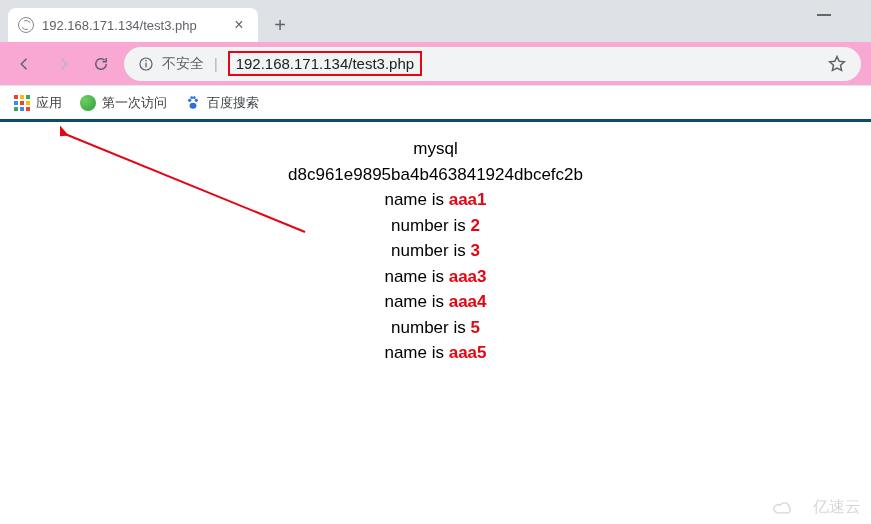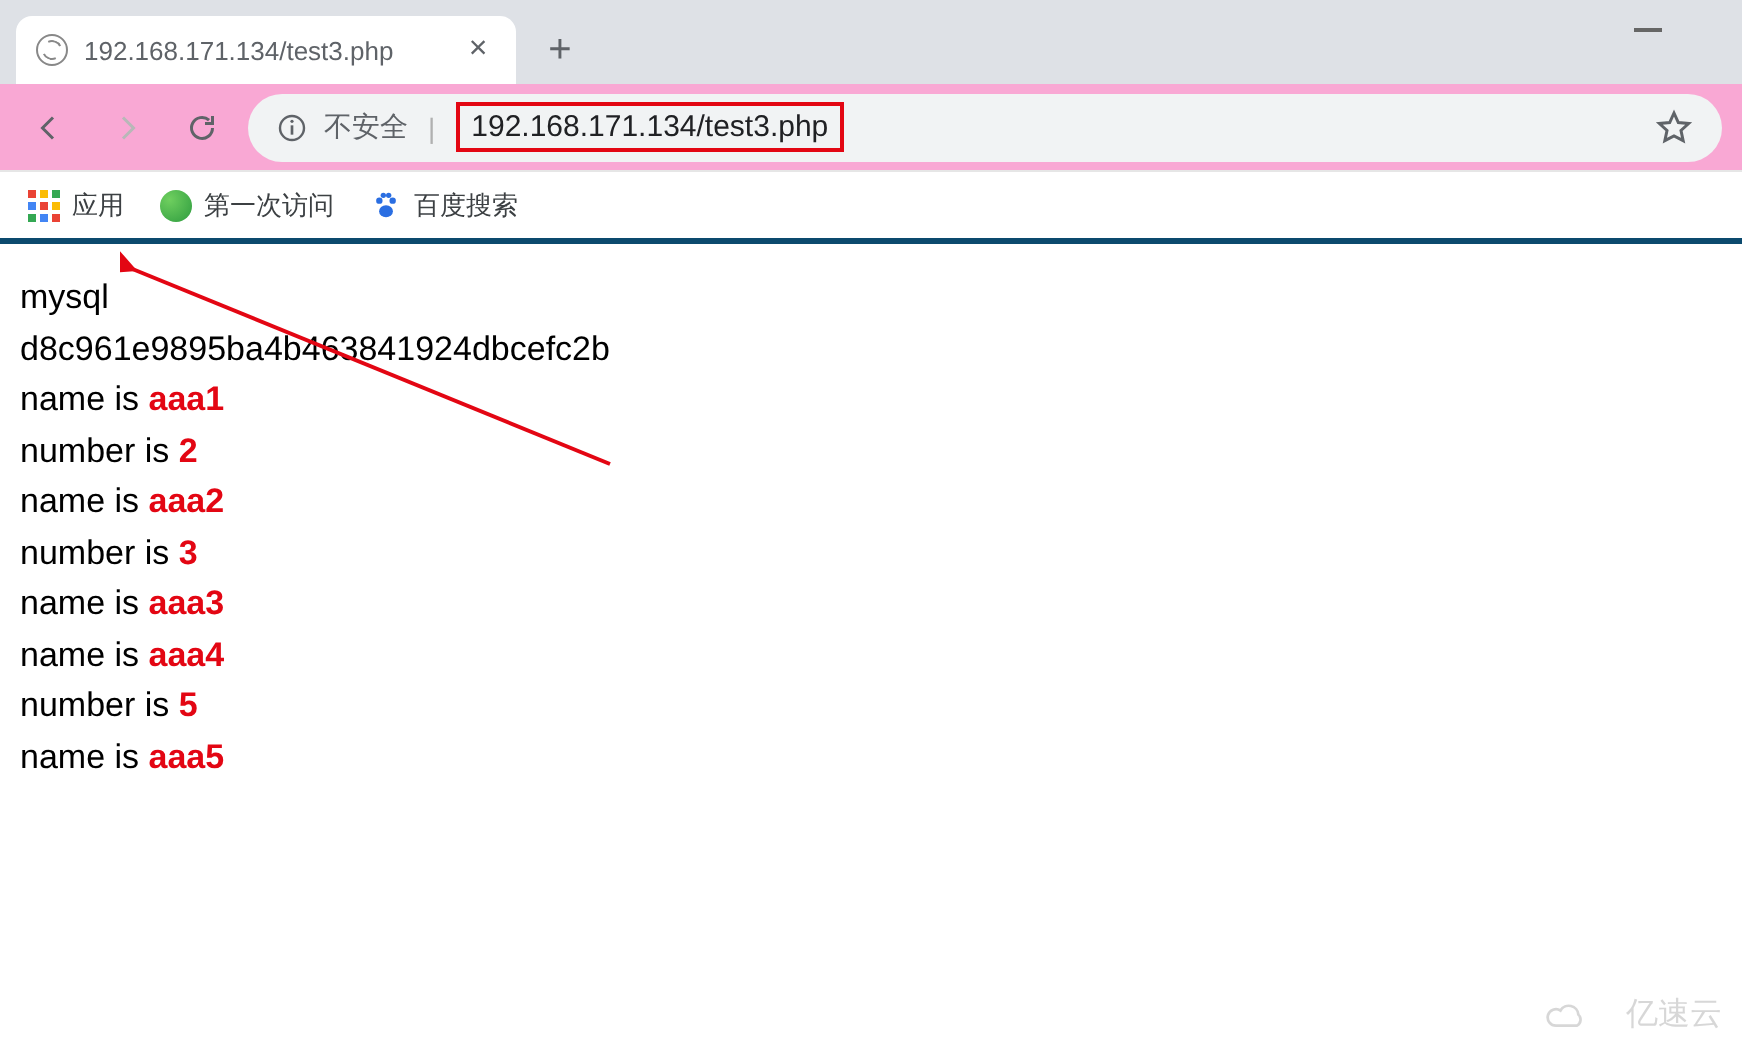--- a/index.html
+++ b/index.html
@@ -147,21 +147,21 @@
       color: #2a6ee2;
     }
     
     .page {
       padding: 14px 10px;
       font-size: 17px;
       line-height: 1.5;
       font-family: Arial, "Microsoft YaHei", sans-serif;
       position: relative;
     }
-    .page .row { color: #000; }
+    .page .row { color: #000; text-align: center; }
     .page .red { color: #e30613; font-weight: bold; }
     
     .anno-svg {
       position: absolute;
       left: 60px;
       top: 0;
       width: 300px;
       height: 140px;
       pointer-events: none;
     }
@@ -263,21 +263,20 @@
     <span>百度搜索</span>
   </div>
 </div>
 
 <div class="page">
   <div class="row">mysql</div>
   <div class="row">d8c961e9895ba4b463841924dbcefc2b</div>
   <div id="rows-container">
       <div class="row">name is <span class="red">aaa1</span></div>
       <div class="row">number is <span class="red">2</span></div>
-      <div class="row">name is <span class="red">aaa2</span></div>
       <div class="row">number is <span class="red">3</span></div>
       <div class="row">name is <span class="red">aaa3</span></div>
       <div class="row">name is <span class="red">aaa4</span></div>
       <div class="row">number is <span class="red">5</span></div>
       <div class="row">name is <span class="red">aaa5</span></div>
     </div>
 
   <svg class="anno-svg">
     <defs>
       <marker id="ah" markerWidth="10" markerHeight="10" refX="2" refY="5" orient="auto">

